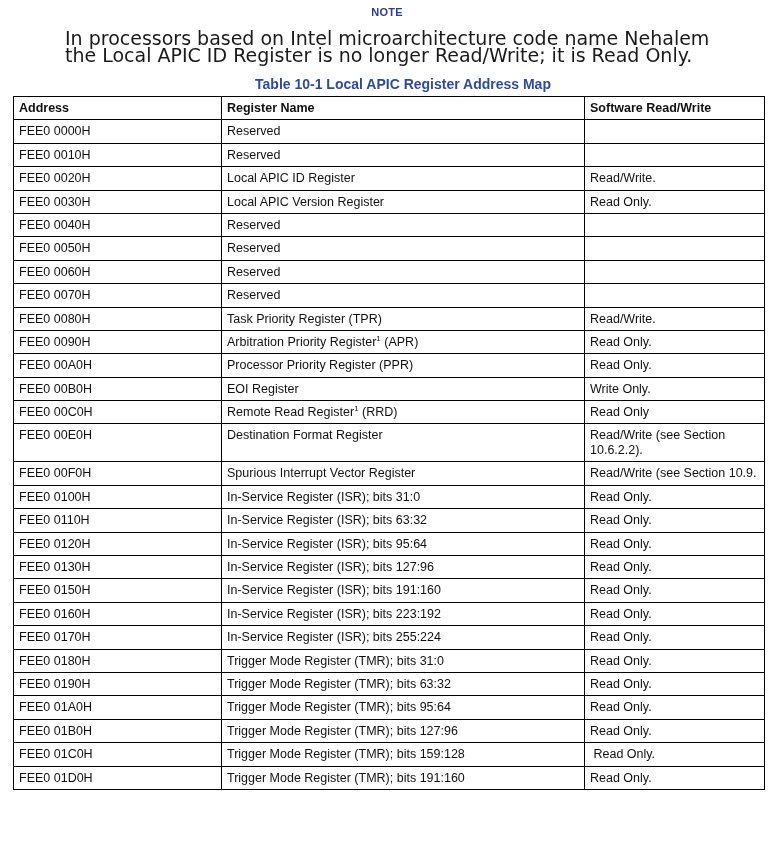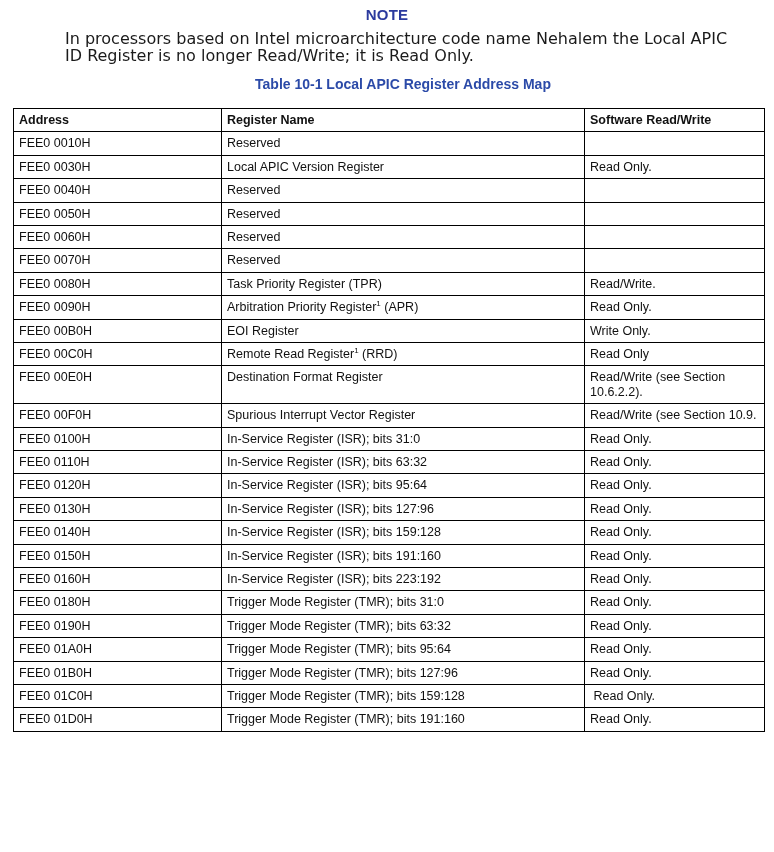--- a/index.html
+++ b/index.html
@@ -3,33 +3,33 @@
   <meta charset="utf-8">
   <style>
     html, body { margin: 0; padding: 0; background: #ffffff; }
     body {
       width: 774px; height: 852px; position: relative; overflow: hidden;
       font-family: "DejaVu Sans", sans-serif; color: #111;
     }
     .note-title {
       position: absolute; top: 6px; left: 0; width: 774px; text-align: center;
       font-family: "Liberation Sans", sans-serif; font-weight: bold;
-      font-size: 15px; color: #2b3a9e; letter-spacing: 0.2px;
+      font-size: 11px; color: #2b3a9e; letter-spacing: 0.2px;
     }
     .note-body {
       position: absolute; top: 30px; left: 65px; width: 680px;
-      font-family: "DejaVu Sans", sans-serif; font-size: 16px; line-height: 17px; color: #1a1a1a;
+      font-family: "DejaVu Sans", sans-serif; font-size: 19px; line-height: 17px; color: #1a1a1a;
     }
     .table-title {
       position: absolute; top: 76px; left: 16px; width: 774px; text-align: center;
       font-family: "Liberation Sans", sans-serif; font-weight: bold;
       font-size: 14px; color: #2b4aa8;
     }
     table.regmap {
-      position: absolute; top: 108px; left: 13px; width: 751px;
+      position: absolute; top: 96px; left: 13px; width: 751px;
       border-collapse: collapse; table-layout: fixed;
       font-family: "Liberation Sans", sans-serif; font-size: 12.5px; color: #111; padding-left: 27px;
     }
     table.regmap col.c1 { width: 208px; }
     table.regmap col.c2 { width: 363px; }
     table.regmap col.c3 { width: 180px; }
     table.regmap th, table.regmap td {
       border: 1px solid #000; padding: 0 5px; text-align: left; vertical-align: top;
       height: 22.4px; line-height: 22px;
     }
@@ -52,23 +52,33 @@
     </colgroup>
   <thead>
     <tr>
       <th>Address</th>
       <th>Register Name</th>
       <th>Software Read/Write</th>
     </tr>
   </thead>
   <tbody id="rows">
       <tr>
+        <td>FEE0 0000H</td>
+        <td><span>Reserved</span></td>
+        <td style="white-space: pre-wrap;"></td>
+      </tr>
+      <tr>
         <td>FEE0 0010H</td>
         <td><span>Reserved</span></td>
         <td style="white-space: pre-wrap;"></td>
+      </tr>
+      <tr>
+        <td>FEE0 0020H</td>
+        <td><span>Local APIC ID Register</span></td>
+        <td style="white-space: pre-wrap;">Read/Write.</td>
       </tr>
       <tr>
         <td>FEE0 0030H</td>
         <td><span>Local APIC Version Register</span></td>
         <td style="white-space: pre-wrap;">Read Only.</td>
       </tr>
       <tr>
         <td>FEE0 0040H</td>
         <td><span>Reserved</span></td>
         <td style="white-space: pre-wrap;"></td>
@@ -92,20 +102,25 @@
         <td>FEE0 0080H</td>
         <td><span>Task Priority Register (TPR)</span></td>
         <td style="white-space: pre-wrap;">Read/Write.</td>
       </tr>
       <tr>
         <td>FEE0 0090H</td>
         <td><span>Arbitration Priority Register</span><sup>1</sup><span> (APR)</span></td>
         <td style="white-space: pre-wrap;">Read Only.</td>
       </tr>
       <tr>
+        <td>FEE0 00A0H</td>
+        <td><span>Processor Priority Register (PPR)</span></td>
+        <td style="white-space: pre-wrap;">Read Only.</td>
+      </tr>
+      <tr>
         <td>FEE0 00B0H</td>
         <td><span>EOI Register</span></td>
         <td style="white-space: pre-wrap;">Write Only.</td>
       </tr>
       <tr>
         <td>FEE0 00C0H</td>
         <td><span>Remote Read Register</span><sup>1</sup><span> (RRD)</span></td>
         <td style="white-space: pre-wrap;">Read Only</td>
       </tr>
       <tr>
@@ -132,32 +147,32 @@
         <td>FEE0 0120H</td>
         <td><span>In-Service Register (ISR); bits 95:64</span></td>
         <td style="white-space: pre-wrap;">Read Only.</td>
       </tr>
       <tr>
         <td>FEE0 0130H</td>
         <td><span>In-Service Register (ISR); bits 127:96</span></td>
         <td style="white-space: pre-wrap;">Read Only.</td>
       </tr>
       <tr>
-        <td>FEE0 0140H</td>
-        <td><span>In-Service Register (ISR); bits 159:128</span></td>
-        <td style="white-space: pre-wrap;">Read Only.</td>
-      </tr>
-      <tr>
         <td>FEE0 0150H</td>
         <td><span>In-Service Register (ISR); bits 191:160</span></td>
         <td style="white-space: pre-wrap;">Read Only.</td>
       </tr>
       <tr>
         <td>FEE0 0160H</td>
         <td><span>In-Service Register (ISR); bits 223:192</span></td>
+        <td style="white-space: pre-wrap;">Read Only.</td>
+      </tr>
+      <tr>
+        <td>FEE0 0170H</td>
+        <td><span>In-Service Register (ISR); bits 255:224</span></td>
         <td style="white-space: pre-wrap;">Read Only.</td>
       </tr>
       <tr>
         <td>FEE0 0180H</td>
         <td><span>Trigger Mode Register (TMR); bits 31:0</span></td>
         <td style="white-space: pre-wrap;">Read Only.</td>
       </tr>
       <tr>
         <td>FEE0 0190H</td>
         <td><span>Trigger Mode Register (TMR); bits 63:32</span></td>

